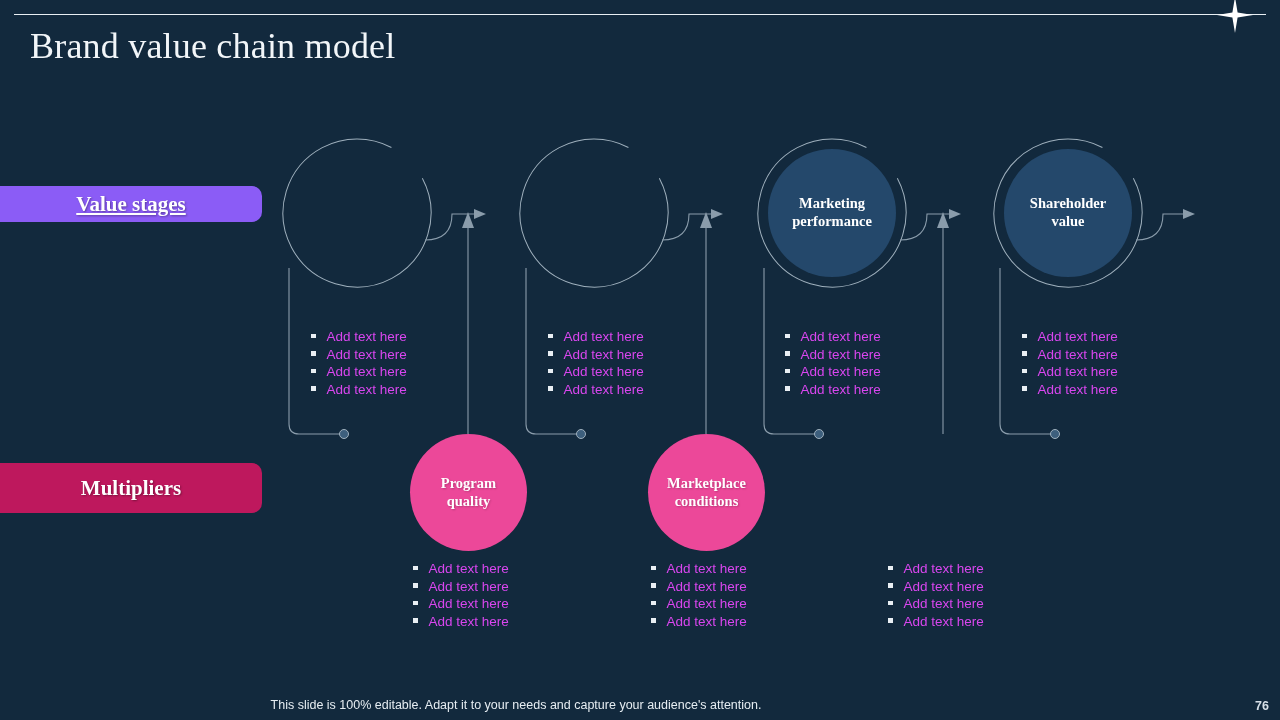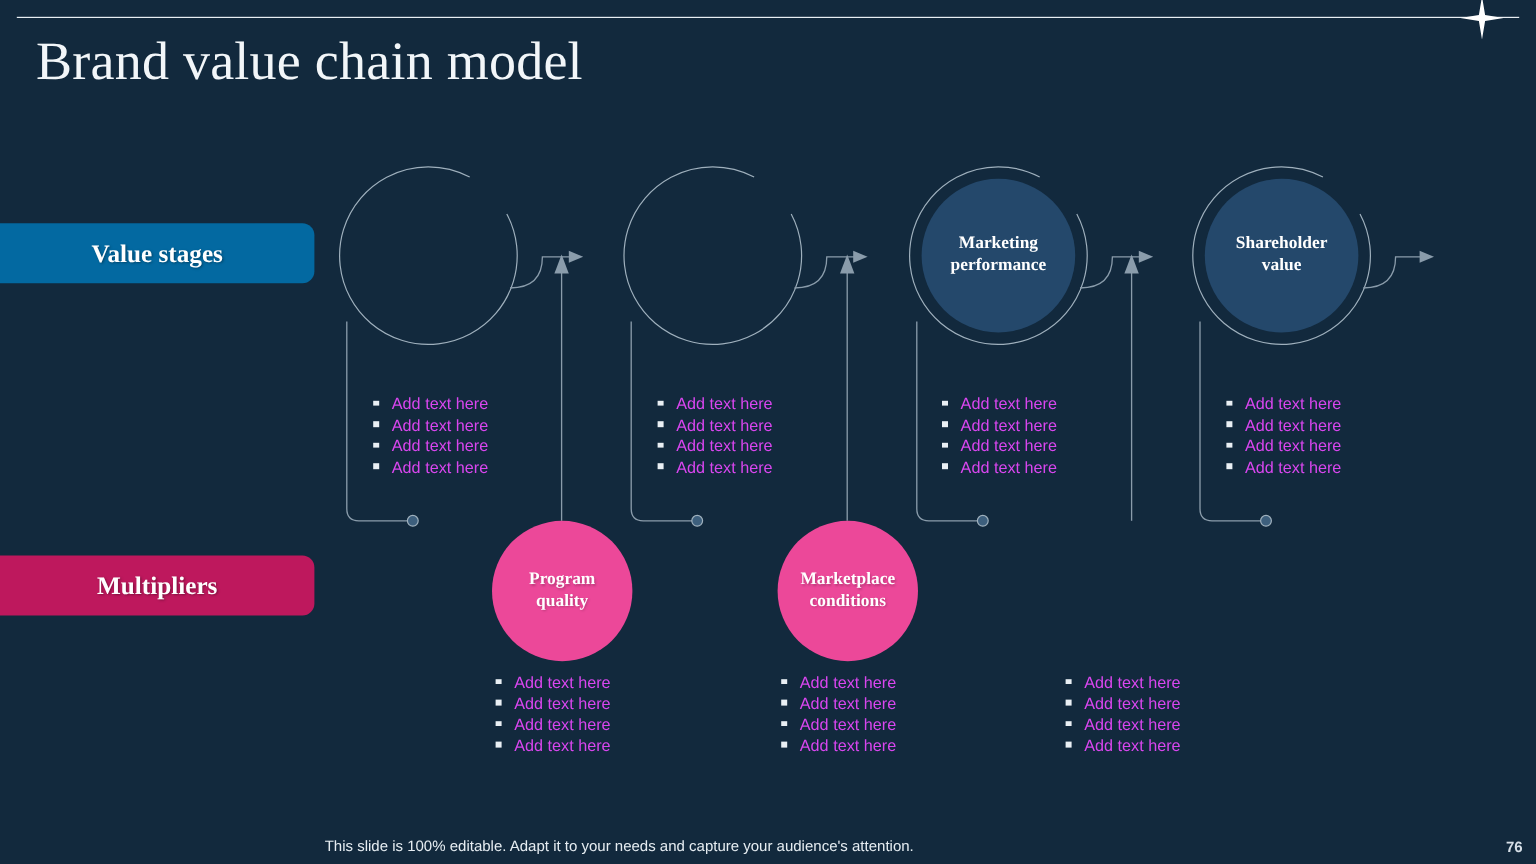--- a/index.html
+++ b/index.html
@@ -32,21 +32,21 @@
     width: 38px;
     height: 38px;
   }
 
   
   .title {
     position: absolute;
     left: 30px;
     top: 25px;
     font-family: "Liberation Serif", serif;
-    font-size: 45px;
+    font-size: 36px;
     color: #f2f6f9;
     letter-spacing: 0.2px;
     white-space: nowrap;
   }
 
   
   .row-label {
     position: absolute;
     display: flex;
     align-items: center;
@@ -54,23 +54,24 @@
     font-family: "Liberation Serif", serif;
     font-weight: bold;
     color: #ffffff;
     border-radius: 0 10px 10px 0;
     text-shadow: 1px 1px 2px rgba(0,0,0,0.35);
   }
   .row-label-stages {
     left: 0px;
     top: 186px;
     width: 262px;
-    height: 50px;
-    background: #0369a1;
+    height: 36px;
+    background: #8b5cf6;
     font-size: 21px;
+    text-decoration: underline;
   }
   .row-label-multipliers {
     left: 0px;
     top: 463px;
     width: 262px;
     height: 50px;
     background: #be185d;
     font-size: 21px;
   }
 

